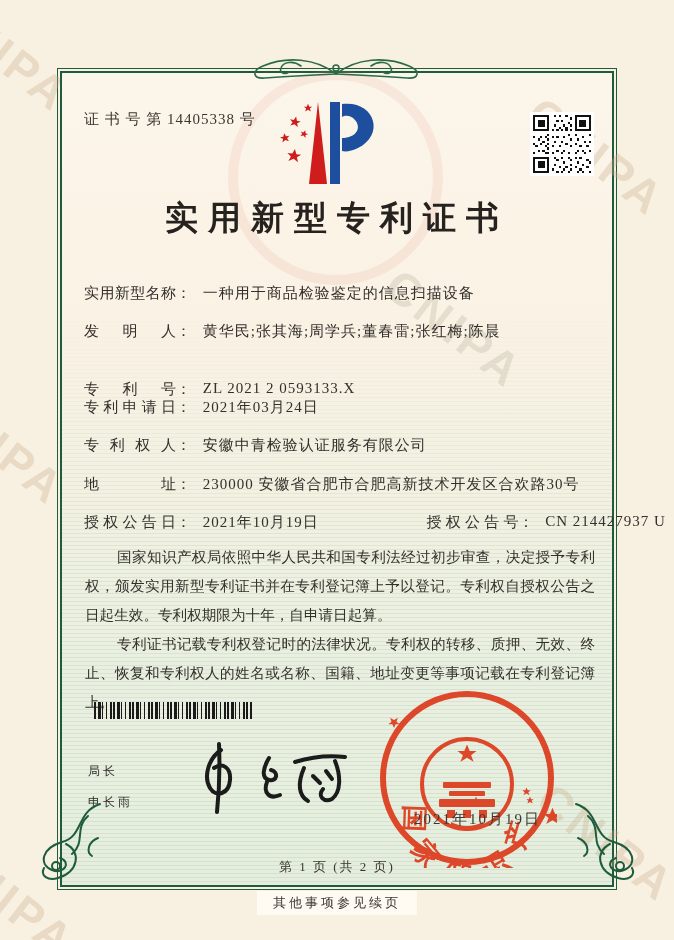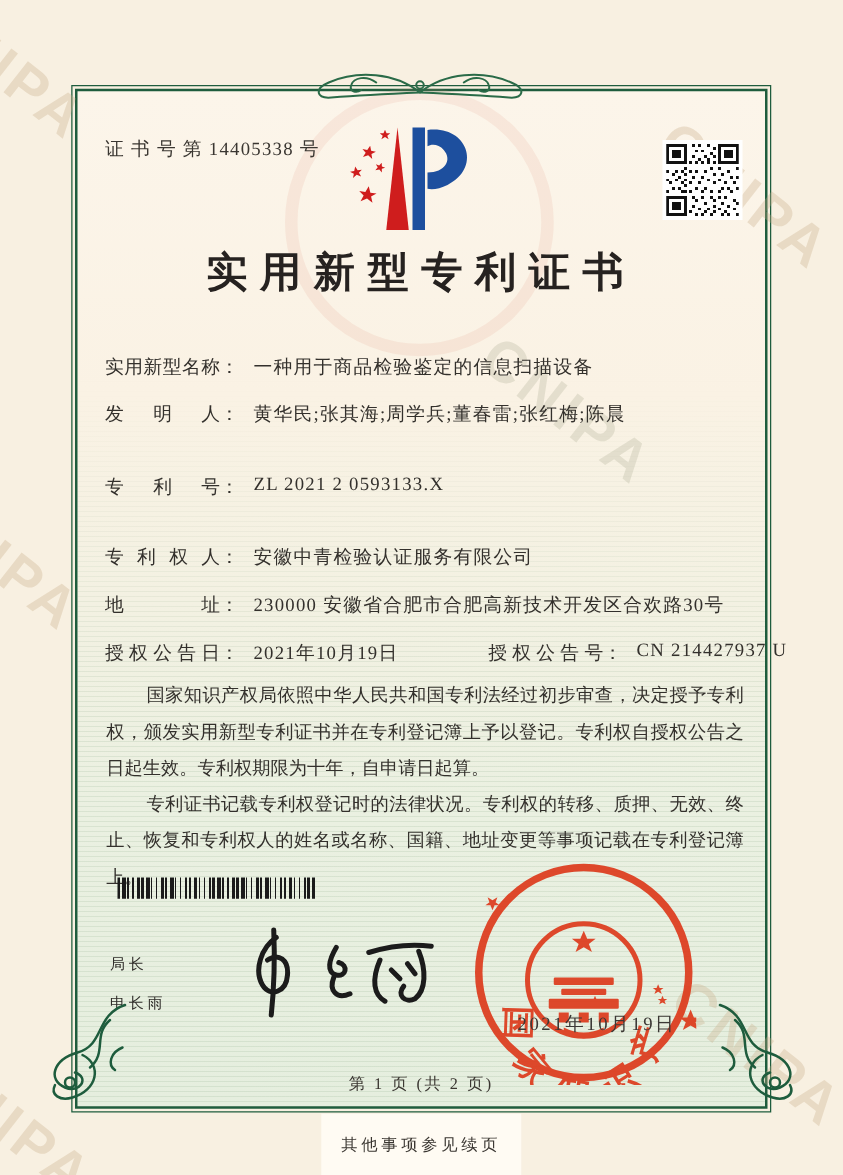--- a/index.html
+++ b/index.html
@@ -56,21 +56,21 @@
   .qr{position:absolute;left:530px;top:112px;width:58px;height:58px;background:#fff;padding:3px;}
   .title{
     position:absolute;left:0;right:0;top:196px;text-align:center;
     font-size:33px;font-weight:bold;letter-spacing:10px;color:#262220;
   }
   .field-row{position:absolute;left:84px;font-size:15px;white-space:nowrap;color:#33302c;}
   .flabel{display:inline-block;width:92px;text-align:justify;text-align-last:justify;vertical-align:top;}
   .colon{display:inline-block;vertical-align:top;}
   .fvalue{display:inline-block;margin-left:8px;vertical-align:top;letter-spacing:1px;}
   .grant-val{display:inline-block;width:170px;margin-left:8px;letter-spacing:1px;vertical-align:top;}
-  .grant-label2{display:inline-block;width:92px;margin-left:14px;text-align:justify;text-align-last:justify;vertical-align:top;}
+  .grant-label2{display:inline-block;width:92px;margin-left:50px;text-align:justify;text-align-last:justify;vertical-align:top;}
 
   .paras{position:absolute;left:85px;top:543px;width:510px;font-size:14.6px;line-height:29px;
     text-align:justify;color:#33302c;}
   .paras p{margin:0;text-indent:2.2em;}
 
   .barcode{
     position:absolute;left:94px;top:702px;width:158px;height:17px;
     background:repeating-linear-gradient(90deg,
       #1a1a1a 0 2px,transparent 2px 4px,
       #1a1a1a 4px 7px,transparent 7px 8px,
@@ -79,21 +79,21 @@
       #1a1a1a 16px 18px,transparent 18px 19px);
   }
 
   .issuer{position:absolute;left:88px;top:756px;font-size:12px;line-height:31px;letter-spacing:3px;color:#2e2b28;}
   .signature{position:absolute;left:183px;top:738px;}
   .seal{position:absolute;left:377px;top:688px;}
   .seal-date{position:absolute;left:414px;top:810px;font-size:15px;letter-spacing:2px;color:#3b3835;z-index:5;}
 
   .page-info{position:absolute;left:0;right:0;top:858px;text-align:center;font-size:13px;letter-spacing:2px;color:#3a3631;}
   .cont-note{position:absolute;left:0;right:0;top:891px;text-align:center;}
-  .cont-note span{display:inline-block;background:rgba(255,252,244,0.92);padding:16px 16px;font-size:13px;letter-spacing:3px;color:#3a3631;}
+  .cont-note span{display:inline-block;background:rgba(255,252,244,0.92);padding:3px 16px;font-size:13px;letter-spacing:3px;color:#3a3631;}
 </style>
 </head>
 <body>
 
 <div class="page">
 
   <div class="wm" style="left:-45px;top:-18px;">CNIPA</div>
   <div class="wm" style="left:550px;top:86px;">CNIPA</div>
   <div class="wm inner" style="left:408px;top:258px;">CNIPA</div>
   <div class="wm" style="left:-50px;top:375px;">CNIPA</div>
@@ -181,20 +181,24 @@
       <span class="fvalue">一种用于商品检验鉴定的信息扫描设备</span>
     </div>
     <div class="field-row" style="top:322px">
       <span class="flabel">发明人</span><span class="colon">：</span>
       <span class="fvalue">黄华民;张其海;周学兵;董春雷;张红梅;陈晨</span>
     </div>
     <div class="field-row" style="top:380px">
       <span class="flabel">专利号</span><span class="colon">：</span>
       <span class="fvalue">ZL 2021 2 0593133.X</span>
     </div>
+    <div class="field-row" style="top:398px">
+      <span class="flabel">专利申请日</span><span class="colon">：</span>
+      <span class="fvalue">2021年03月24日</span>
+    </div>
     <div class="field-row" style="top:436px">
       <span class="flabel">专利权人</span><span class="colon">：</span>
       <span class="fvalue">安徽中青检验认证服务有限公司</span>
     </div>
     <div class="field-row" style="top:475px">
       <span class="flabel">地址</span><span class="colon">：</span>
       <span class="fvalue">230000 安徽省合肥市合肥高新技术开发区合欢路30号</span>
     </div>
     <div class="field-row" style="top:513px">
       <span class="flabel">授权公告日</span><span class="colon">：</span>

